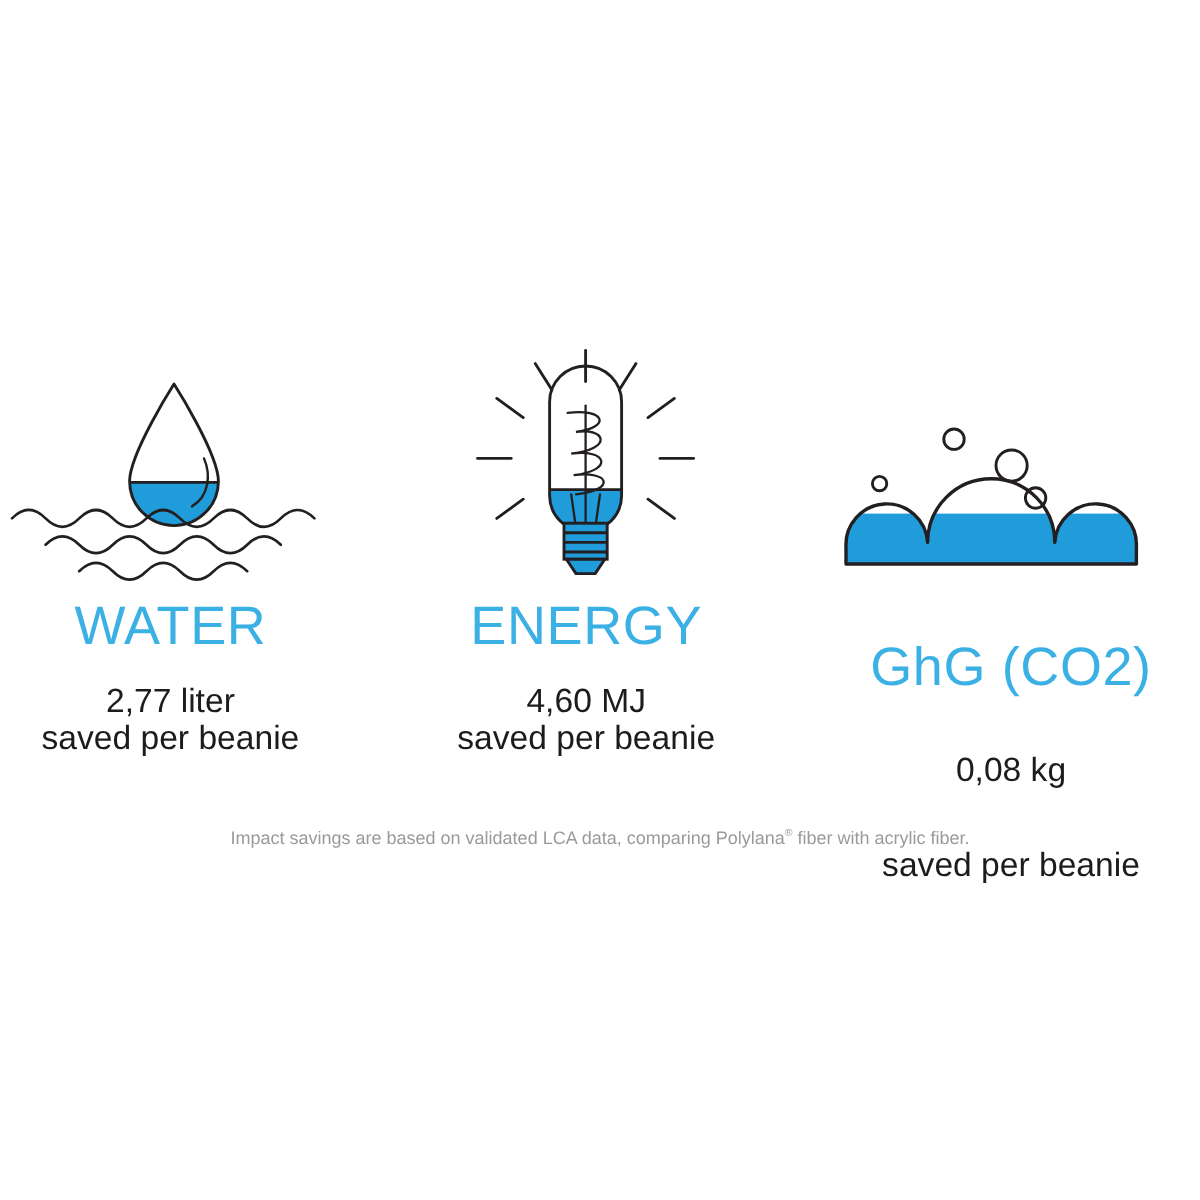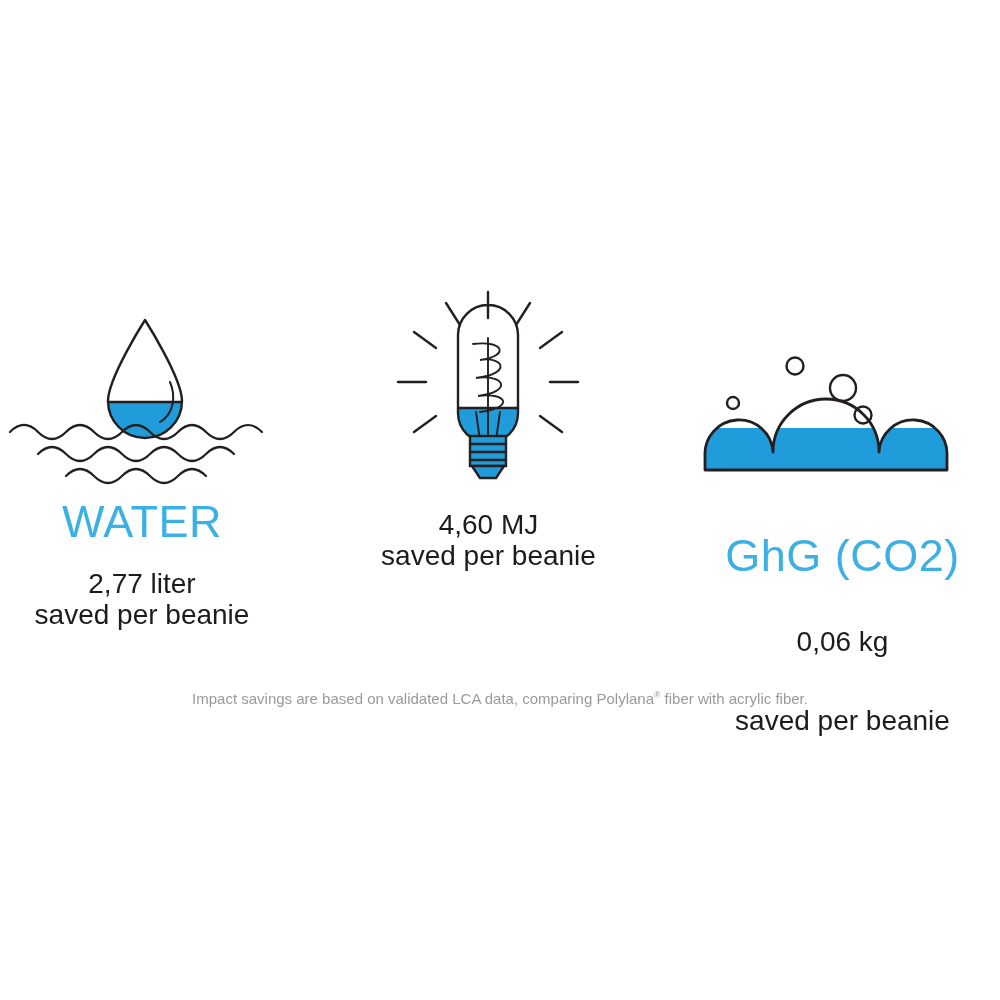--- a/index.html
+++ b/index.html
@@ -176,20 +176,21 @@
 
           <rect x="180" y="156" width="36" height="30" fill="#1f9cd9" stroke="#231f20" stroke-width="2.4"></rect>
           <g stroke="#231f20" stroke-width="2.4">
             <line x1="180" y1="164" x2="216" y2="164"></line>
             <line x1="180" y1="172" x2="216" y2="172"></line>
             <line x1="180" y1="180" x2="216" y2="180"></line>
           </g>
           <path d="M182 186 L214 186 L206 198 L190 198 Z" fill="#1f9cd9" stroke="#231f20" stroke-width="2.4" stroke-linejoin="round"></path>
         </svg>
       </div>
+      <div class="col-title">ENERGY</div>
       <div class="col-value">4,60 MJ</div>
       <div class="col-sub">saved per beanie</div>
     </div>
 
     <div class="col col-ghg">
       <div class="icon-slot">
         <svg width="315" height="205" viewBox="0 0 315 205">
           <defs>
             <clipPath id="cloudClip">
               <path d="M20 190
@@ -212,21 +213,21 @@
 
           <path d="M20 190
                    L20 176
                    A34 34 0 0 1 88 172
                    A53 53 0 0 1 194 172
                    A34 34 0 0 1 262 176
                    L262 190 Z" fill="none" stroke="#231f20" stroke-width="2.8" stroke-linejoin="round"></path>
         </svg>
       </div>
       <div class="col-title">GhG (CO2)</div>
-      <div class="col-value">0,06 kg</div>
+      <div class="col-value">0,08 kg</div>
       <div class="col-sub">saved per beanie</div>
     </div>
 
   </div>
 
   <div class="footnote">
     <span>Impact savings are based on validated LCA data, comparing Polylana</span><sup>®</sup><span> fiber with acrylic fiber.</span>
   </div>
 
 </div>

